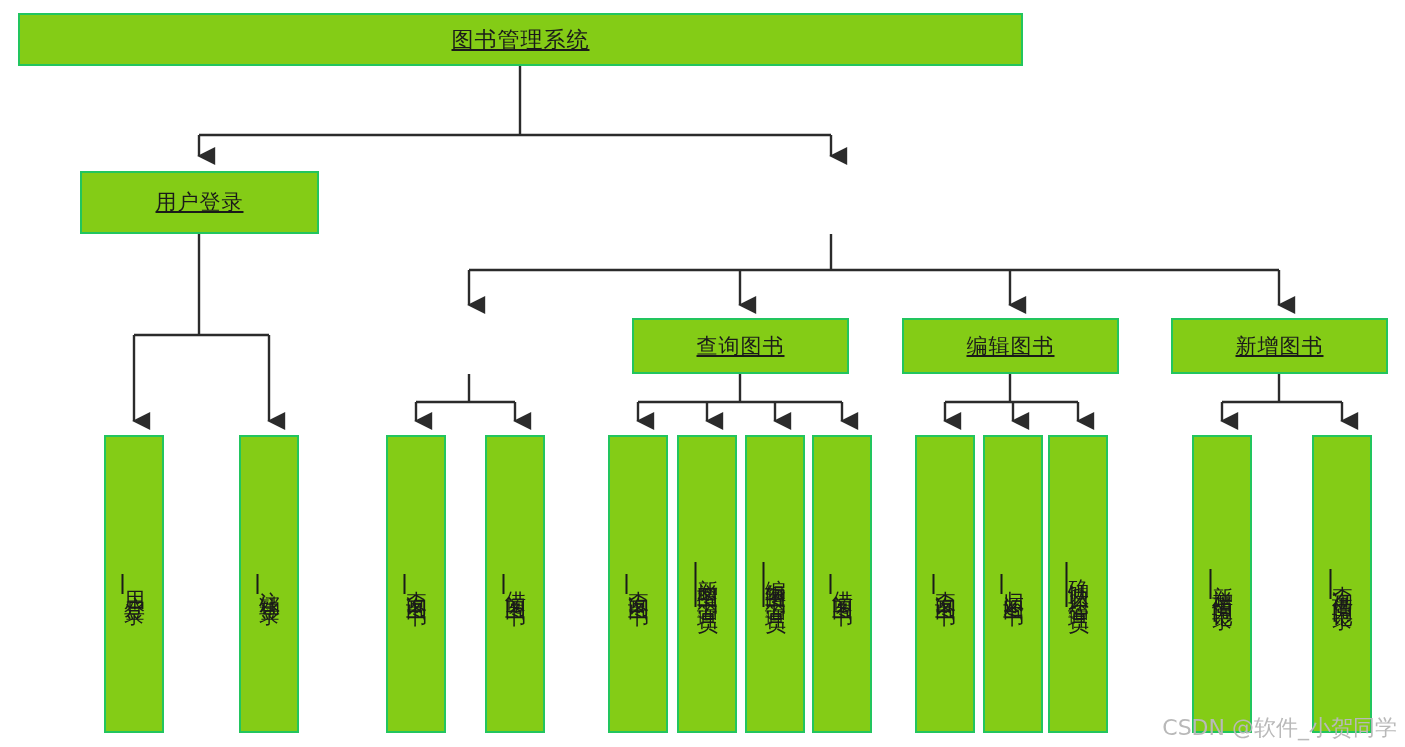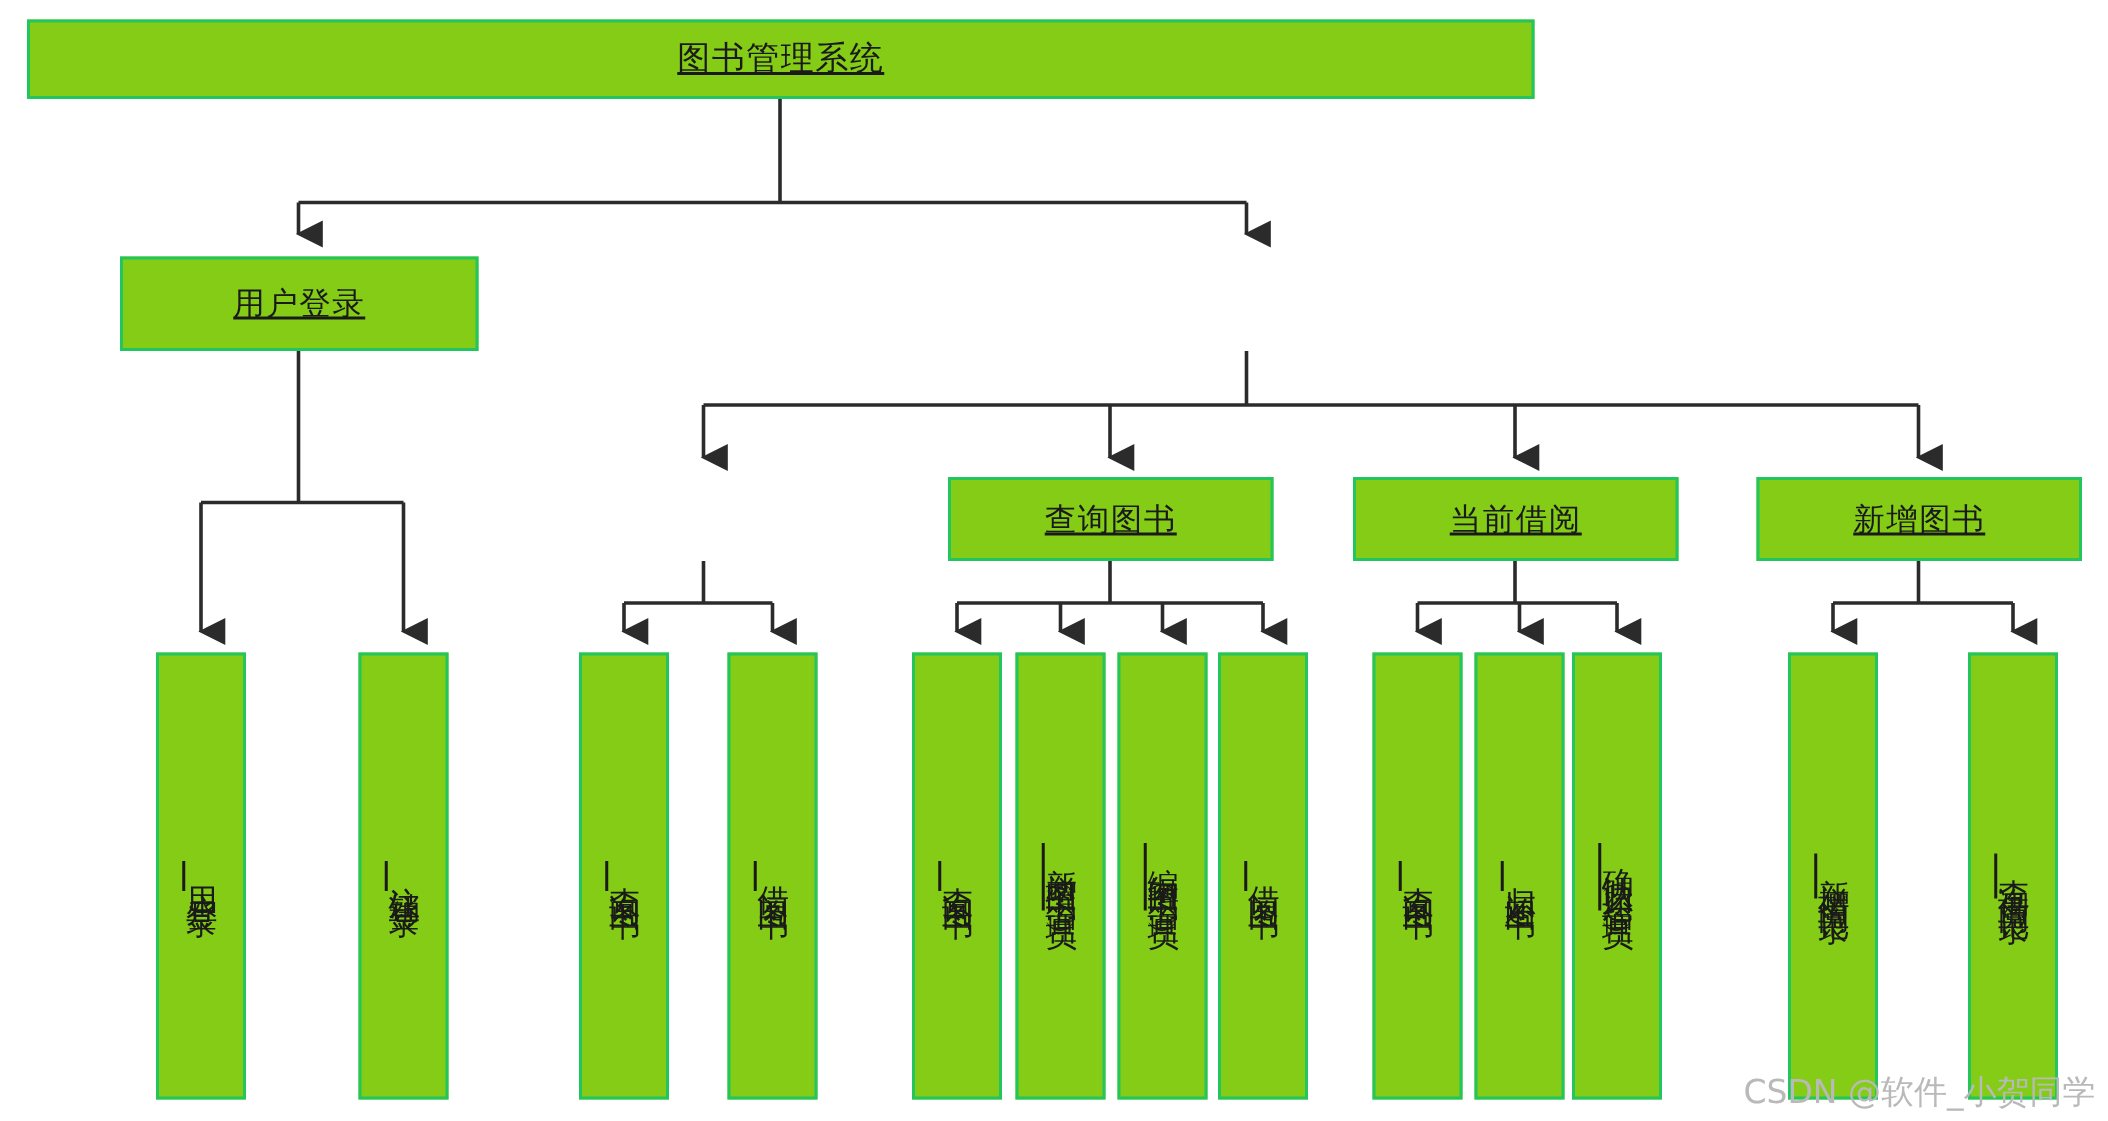--- a/index.html
+++ b/index.html
@@ -123,21 +123,21 @@
   </div>
 
   <div class="node h" style="left:80px;top:171px;width:239px;height:63px;">
     <span class="lbl">用户登录</span>
   </div>
 
   <div class="node h" style="left:632px;top:318px;width:217px;height:56px;">
     <span class="lbl">查询图书</span>
   </div>
   <div class="node h" style="left:902px;top:318px;width:217px;height:56px;">
-    <span class="lbl">当前借阅</span>
+    <span class="lbl">编辑图书</span>
   </div>
   <div class="node h" style="left:1171px;top:318px;width:217px;height:56px;">
     <span class="lbl">新增图书</span>
   </div>
 
   <div class="node v" style="left:104px;top:435px;width:60px;height:298px;">
     <span class="lbl">用户登录</span>
   </div>
   <div class="node v" style="left:239px;top:435px;width:60px;height:298px;">
     <span class="lbl">注销登录</span>

